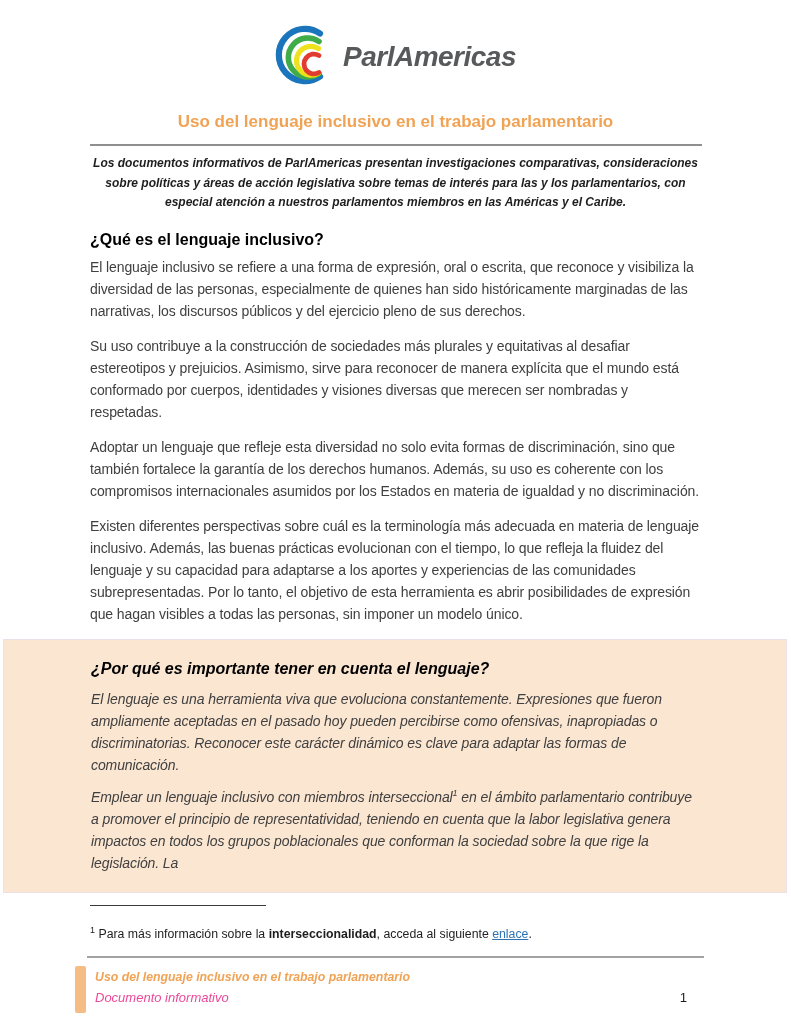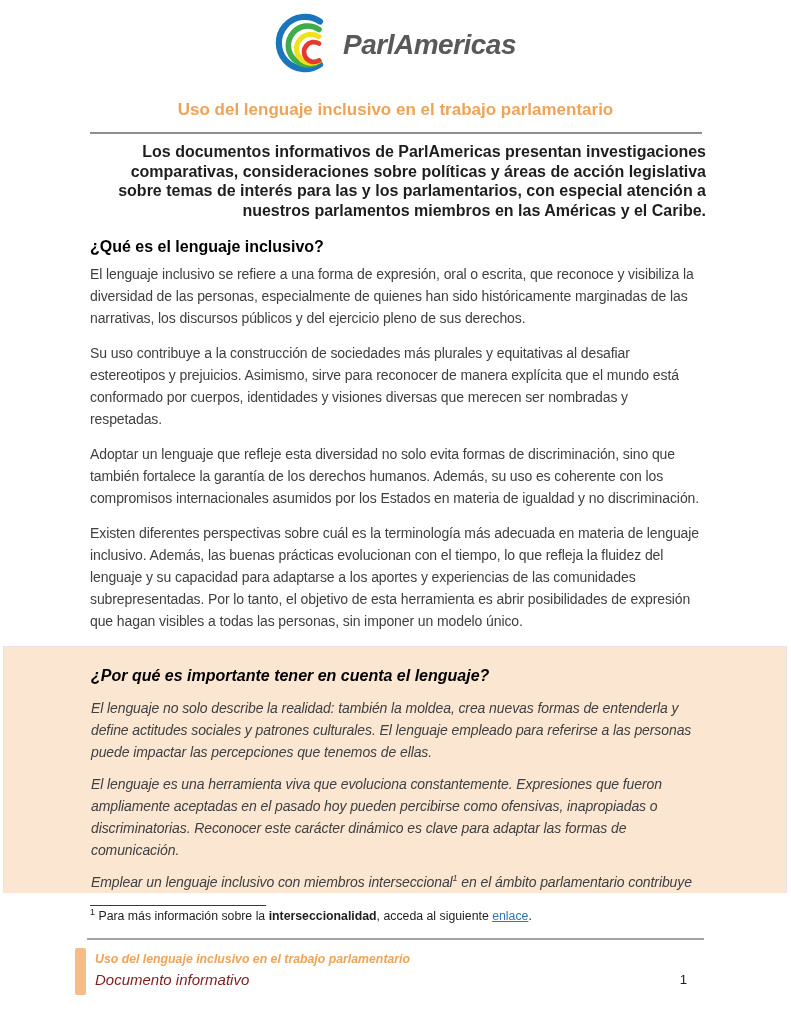--- a/index.html
+++ b/index.html
@@ -1,65 +1,65 @@
 <!DOCTYPE html>
 <html><head>
 <meta charset="utf-8">
 <style>
   html,body{margin:0;padding:0;background:#e9e9e9;}
   .page{
     position:relative;width:791px;height:1024px;margin:0 auto;background:#ffffff;
     font-family:"Liberation Sans",sans-serif;color:#1e1e1e;overflow:hidden;
   }
   
-  .logo-row{display:flex;justify-content:center;align-items:center;padding-top:10px;height:70px;}
+  .logo-row{display:flex;justify-content:center;align-items:center;padding-top:22px;height:70px;}
   .logo-mark{flex:0 0 auto;}
   .logo-text{
     margin-left:-12px;font-size:28px;font-weight:bold;font-style:italic;
     color:#58595B;letter-spacing:-0.5px;
   }
   
   .doc-title{
     margin:20px 60px 0;text-align:center;font-size:17px;font-weight:bold;color:#F0A355;
   }
   .title-divider{height:2px;background:#8f8f8f;margin:12px 89px 0 90px;}
   .intro{
-    margin:8px 85px 0;text-align:right;font-weight:600;
-    font-size:16px;line-height:19.5px;color:#1e1e1e;
+    margin:8px 85px 0;text-align:center;font-style:italic;font-weight:600;
+    font-size:12px;line-height:19.5px;color:#1e1e1e;
   }
   
   .section-heading{margin:18px 90px 0;font-size:16px;font-weight:bold;color:#000000;}
   .para{
     margin:13px 89px 0 90px;font-size:14px;line-height:22px;letter-spacing:-0.1px;
     text-align:left;color:#404040;
   }
   .para.first{margin-top:7px;}
   sup.fn-ref{font-size:9px;vertical-align:super;line-height:0;}
   
   .highlight-box{
     margin:14px 4px 0 3px;background:#FBE6D2;border:1px solid #ece1ea;
     padding:20px 86px 18px 87px;box-sizing:border-box;font-style:italic;
   }
   .highlight-box .section-heading{margin:0;}
   .highlight-box .para{margin:10px 0 0 0;}
   .highlight-box .para.first{margin-top:12px;}
   
   .bottom-zone{position:absolute;left:0;right:0;bottom:0;height:131px;background:#ffffff;}
   .footnote-sep{margin:12px 0 0 90px;width:176px;height:1px;background:#3a3a3a;}
-  .footnote{margin:2px 90px 0;font-size:12.3px;line-height:17px;color:#1e1e1e;}
+  .footnote{margin:20px 90px 0;font-size:12.3px;line-height:17px;color:#1e1e1e;}
   .footnote .fn-bold{font-weight:bold;}
   .footnote a.fn-link{color:#2E74B5;text-decoration:underline;cursor:pointer;}
   .footer-rule{margin:13px 87px 0;height:2px;background:#a3a3a3;}
   .footer-row{position:relative;margin:8px 0 0 75px;display:flex;align-items:flex-start;}
   .footer-bar{width:11px;height:47px;background:#F6BC85;border-radius:2px;flex:0 0 auto;}
   .footer-texts{margin-left:9px;padding-top:2px;}
   .footer-doc-title{
     font-size:12.3px;font-weight:bold;font-style:italic;color:#F0A355;line-height:19px;
   }
-  .footer-doc-type{font-size:15px;font-style:italic;color:#7f1d1d;line-height:21px;}
+  .footer-doc-type{font-size:13px;font-style:italic;color:#ec4899;line-height:21px;}
   .page-number{
     position:absolute;right:104px;top:24px;font-size:13.2px;color:#1e1e1e;
   }
 </style>
 </head>
 <body>
 
 <div class="page">
 
   <div class="logo-row">
@@ -78,21 +78,20 @@
   <div class="intro">Los documentos informativos de ParlAmericas presentan investigaciones comparativas, consideraciones sobre políticas y áreas de acción legislativa sobre temas de interés para las y los parlamentarios, con especial atención a nuestros parlamentos miembros en las Américas y el Caribe.</div>
 
   <div class="section-heading">¿Qué es el lenguaje inclusivo?</div>
   <p class="para first">El lenguaje inclusivo se refiere a una forma de expresión, oral o escrita, que reconoce y visibiliza la diversidad de las personas, especialmente de quienes han sido históricamente marginadas de las narrativas, los discursos públicos y del ejercicio pleno de sus derechos.</p>
   <p class="para">Su uso contribuye a la construcción de sociedades más plurales y equitativas al desafiar estereotipos y prejuicios. Asimismo, sirve para reconocer de manera explícita que el mundo está conformado por cuerpos, identidades y visiones diversas que merecen ser nombradas y respetadas.</p>
   <p class="para">Adoptar un lenguaje que refleje esta diversidad no solo evita formas de discriminación, sino que también fortalece la garantía de los derechos humanos. Además, su uso es coherente con los compromisos internacionales asumidos por los Estados en materia de igualdad y no discriminación.</p>
   <p class="para">Existen diferentes perspectivas sobre cuál es la terminología más adecuada en materia de lenguaje inclusivo. Además, las buenas prácticas evolucionan con el tiempo, lo que refleja la fluidez del lenguaje y su capacidad para adaptarse a los aportes y experiencias de las comunidades subrepresentadas. Por lo tanto, el objetivo de esta herramienta es abrir posibilidades de expresión que hagan visibles a todas las personas, sin imponer un modelo único.</p>
 
   <div class="highlight-box">
     <div class="section-heading">¿Por qué es importante tener en cuenta el lenguaje?</div>
-    <p class="para first">El lenguaje no solo describe la realidad: también la moldea, crea nuevas formas de entenderla y define actitudes sociales y patrones culturales. El lenguaje empleado para referirse a las personas puede impactar las percepciones que tenemos de ellas.</p>
     <p class="para">El lenguaje es una herramienta viva que evoluciona constantemente. Expresiones que fueron ampliamente aceptadas en el pasado hoy pueden percibirse como ofensivas, inapropiadas o discriminatorias. Reconocer este carácter dinámico es clave para adaptar las formas de comunicación.</p>
     <p class="para"><span>Emplear un lenguaje inclusivo con miembros interseccional</span><sup class="fn-ref">1</sup><span> en el ámbito parlamentario contribuye a promover el principio de representatividad, teniendo en cuenta que la labor legislativa genera impactos en todos los grupos poblacionales que conforman la sociedad sobre la que rige la legislación. La</span></p>
   </div>
 
   <div class="bottom-zone">
     <div class="footnote-sep"></div>
     <div class="footnote"><sup class="fn-ref">1</sup><span> Para más información sobre la </span><span class="fn-bold">interseccionalidad</span><span>, acceda al siguiente </span><a class="fn-link">enlace</a><span>.</span></div>
 
     <div class="footer-rule"></div>
     <div class="footer-row">

